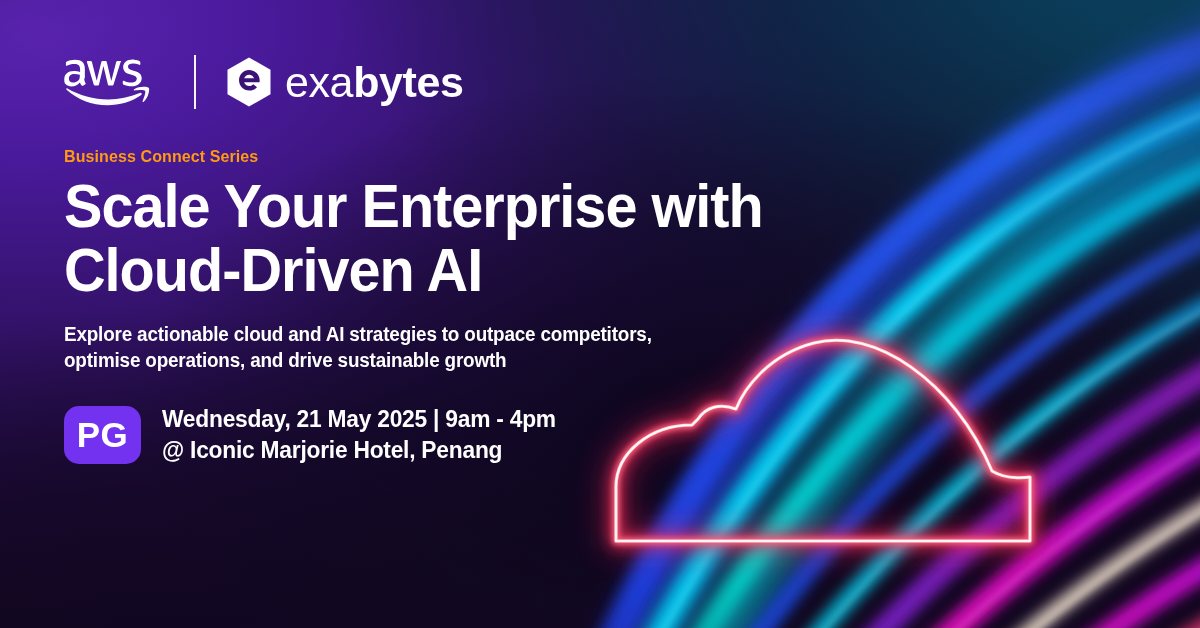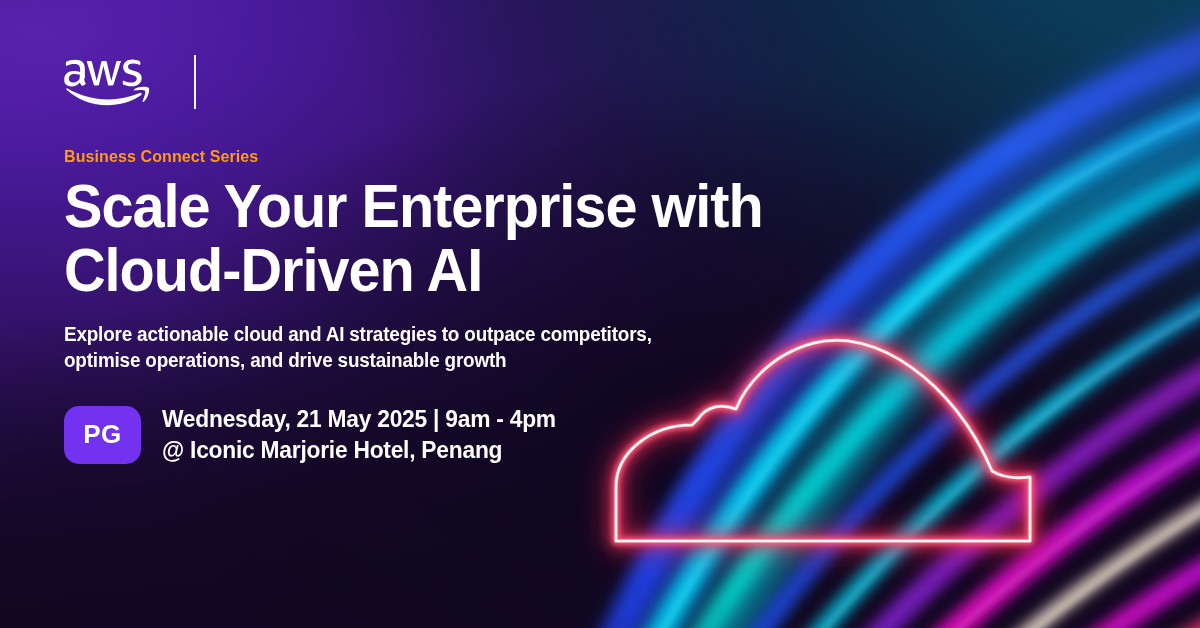--- a/index.html
+++ b/index.html
@@ -133,21 +133,21 @@
   #event-row {
     margin-top:30px;
     display:flex;
     align-items:center;
   }
   #pg-badge {
     width:77px; height:58px;
     border-radius:15px;
     background:#7232f0;
     display:flex; align-items:center; justify-content:center;
-    font-size:26px; font-weight:700; color:#fff;
+    font-size:35px; font-weight:700; color:#fff;
     letter-spacing:.5px;
     flex:none;
   }
   #event-text {
     margin-left:21px;
     font-size:23.5px;
     font-weight:700;
     color:#ffffff;
     line-height:1.32;
     letter-spacing:-.25px;
@@ -306,20 +306,31 @@
           <g fill="#ffffff">
             <path d="M24.6 27.5c0 1.3.14 2.35.39 3.12.28.77.63 1.6 1.12 2.52.17.28.24.56.24.8 0 .35-.21.7-.66 1.05l-2.2 1.47c-.31.21-.63.31-.9.31-.35 0-.7-.17-1.05-.49a12 12 0 0 1-1.26-1.64c-.35-.6-.7-1.26-1.08-2.06-2.73 3.22-6.16 4.83-10.29 4.83-2.94 0-5.28-.84-6.99-2.52C.21 33.6 0 31.29 0 28.5c0-2.97 1.05-5.39 3.18-7.21 2.13-1.82 4.97-2.73 8.57-2.73 1.19 0 2.42.1 3.71.28 1.29.18 2.62.46 4.02.77v-2.56c0-2.66-.56-4.52-1.64-5.6-1.12-1.08-3.01-1.61-5.71-1.61-1.23 0-2.49.14-3.79.45-1.3.31-2.56.7-3.78 1.19-.56.24-.98.39-1.23.46-.24.07-.42.1-.56.1-.49 0-.73-.35-.73-1.08V8.72c0-.56.07-.98.24-1.23.18-.25.49-.49.98-.73 1.22-.63 2.69-1.16 4.4-1.58C9.56 4.72 11.37 4.5 13.3 4.5c4.17 0 7.21.95 9.17 2.83 1.93 1.89 2.9 4.76 2.9 8.61v11.56zm-13.93 5.22c1.16 0 2.35-.21 3.61-.63 1.26-.42 2.38-1.19 3.33-2.24.56-.67.98-1.4 1.19-2.24.21-.84.35-1.85.35-3.04v-1.47a29.2 29.2 0 0 0-3.22-.6 26.3 26.3 0 0 0-3.29-.21c-2.35 0-4.06.46-5.22 1.4-1.15.95-1.72 2.27-1.72 4.03 0 1.64.42 2.87 1.29 3.71.84.88 2.06 1.3 3.68 1.3zM38.25 36.44c-.63 0-1.05-.11-1.33-.35-.28-.21-.53-.7-.73-1.37L28.15 8.4c-.21-.7-.31-1.16-.31-1.4 0-.56.28-.88.84-.88h3.43c.66 0 1.12.11 1.36.35.28.21.49.7.7 1.37l5.78 22.75L45.5 7.84c.17-.7.38-1.16.66-1.37.28-.24.77-.35 1.4-.35h2.8c.66 0 1.12.11 1.4.35.28.21.52.7.66 1.37l5.47 23.03L63.84 7.84c.21-.7.45-1.16.7-1.37.28-.24.73-.35 1.36-.35h3.26c.56 0 .88.28.88.88 0 .17-.4.35-.7.56-.4.21-.11.49-.24.88l-8.33 26.28c-.21.7-.46 1.16-.73 1.37-.28.24-.73.35-1.33.35h-3.01c-.67 0-1.12-.11-1.4-.35-.28-.25-.53-.7-.67-1.4l-5.4-22.33-5.36 22.29c-.17.7-.38 1.16-.66 1.4-.28.24-.77.35-1.4.35h-3.01zM82.7 37.35c-1.82 0-3.64-.21-5.39-.63-1.75-.42-3.12-.88-4.03-1.4-.56-.32-.94-.67-1.08-.98a2.47 2.47 0 0 1-.21-.98v-1.79c0-.73.28-1.08.8-1.08.21 0 .42.04.63.11.21.07.52.21.88.35 1.19.53 2.48.95 3.85 1.23 1.4.28 2.76.42 4.17.42 2.2 0 3.92-.39 5.11-1.16 1.19-.77 1.82-1.89 1.82-3.33 0-.98-.31-1.79-.94-2.45-.63-.67-1.82-1.26-3.54-1.82l-5.08-1.58c-2.56-.8-4.44-2-5.57-3.57-1.12-1.54-1.68-3.26-1.68-5.08 0-1.47.31-2.76.94-3.89a9.03 9.03 0 0 1 2.52-2.87c1.05-.8 2.24-1.4 3.64-1.82a15.3 15.3 0 0 1 4.41-.6c.8 0 1.64.04 2.45.14.84.11 1.61.25 2.38.39.73.17 1.4.35 2.03.56.63.21 1.12.42 1.47.63.49.28.84.56 1.05.88.21.28.31.66.31 1.15v1.65c0 .73-.28 1.12-.8 1.12-.28 0-.73-.14-1.33-.42-2-.91-4.24-1.37-6.72-1.37-2 0-3.57.32-4.66.98-1.08.66-1.64 1.68-1.64 3.12 0 .98.35 1.82 1.05 2.48.7.67 2 1.3 3.85 1.89l4.97 1.58c2.52.8 4.34 1.92 5.4 3.36 1.05 1.44 1.57 3.08 1.57 4.9 0 1.51-.31 2.87-.91 4.06a9.42 9.42 0 0 1-2.55 3.08c-1.09.84-2.38 1.47-3.89 1.93-1.57.49-3.22.73-5.01.73z"></path>
             <path d="M94.77 48.13C83.6 56.37 67.38 60.75 53.42 60.75c-19.57 0-37.2-7.24-50.54-19.25-1.05-.95-.18-2.24 1.08-1.5 14.4 8.36 32.2 13.4 50.58 13.4 12.32 0 25.87-2.55 38.32-7.84 1.89-.8 3.47 1.23 1.91 2.57z" opacity=".98"></path>
             <path d="M99.4 42.85c-1.43-1.82-9.42-.87-13.02-.42-1.09.14-1.26-.8-.28-1.5 6.37-4.48 16.8-3.19 18.03-1.69 1.23 1.51-.32 11.98-6.3 16.98-.91.77-1.79.35-1.4-.66 1.33-3.33 4.34-10.85 2.97-12.71z" opacity=".98"></path>
           </g>
         </svg>
       </div>
 
       <div id="logo-divider"></div>
 
+      <div id="exabytes-logo">
+        <div id="exa-mark">
+          <svg viewBox="0 0 92 100">
+            <path d="M46 1 L89 25.5 L89 74.5 L46 99 L3 74.5 L3 25.5 Z" fill="#ffffff"></path>
+            <path d="M46 26 C 35 26 26 35 26 46.5 C 26 58 35 67 46.5 67 C 53 67 58.5 64.5 62 60.5 L54.5 54.5 C 52.5 56.8 49.9 58 46.6 58 C 41.6 58 37.6 54.9 36.3 50.5 L67 50.5 C 67.3 49.2 67.4 47.9 67.4 46.5 C 67.4 35 58 26 46 26 Z M36.3 42.5 C 37.7 38.3 41.5 35.3 46.2 35.3 C 51 35.3 54.8 38.3 56.2 42.5 Z" fill="#3b1378"></path>
+          </svg>
+        </div>
+        <div id="exa-word">
+          <span class="thin">exa</span><span class="bold">bytes</span>
+        </div>
+      </div>
     </div>
 
     <div id="eyebrow">Business Connect Series</div>
 
     <div id="headline">
       <span class="hl-line">Scale Your Enterprise with</span>
       <span class="hl-line">Cloud-Driven AI</span>
     </div>
 
     <div id="subtitle">

